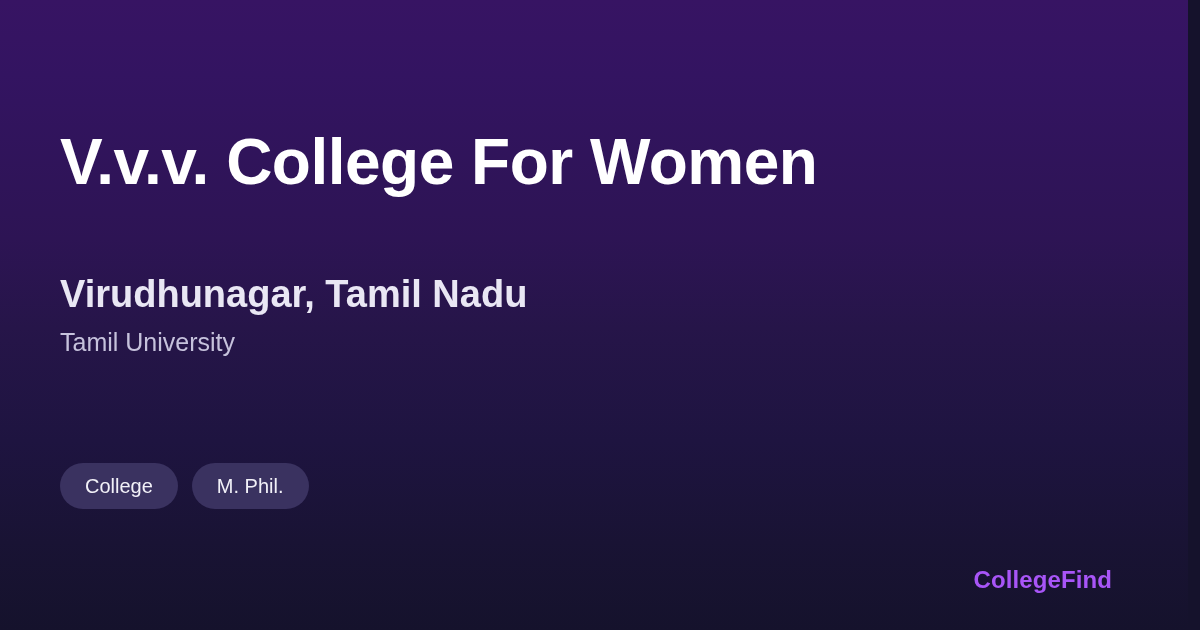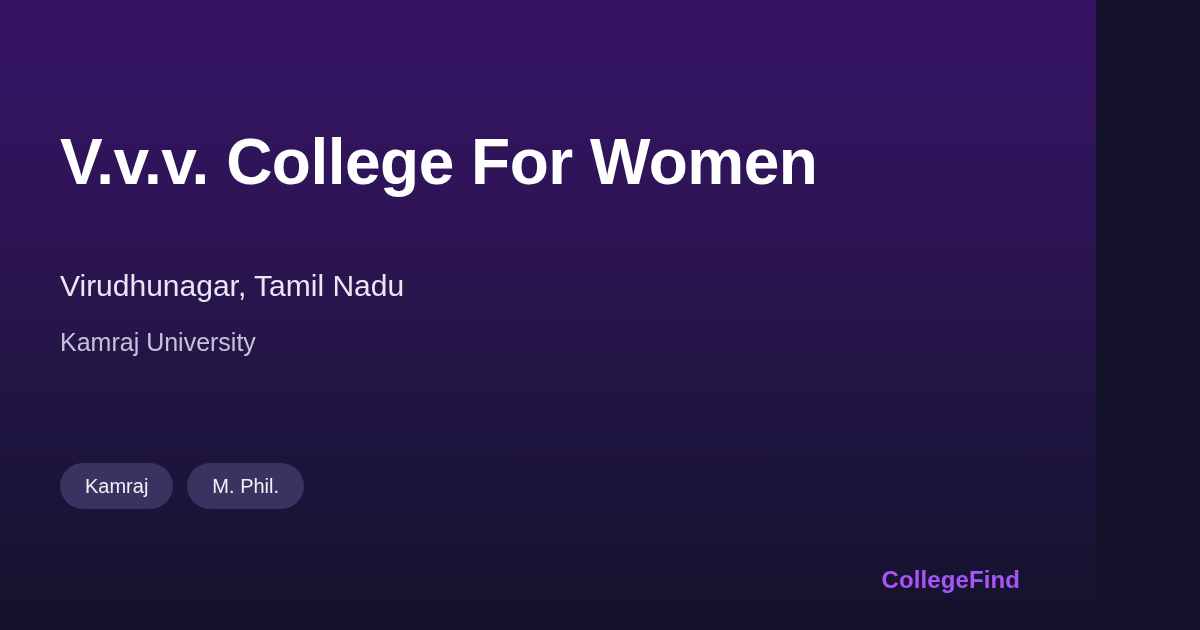--- a/index.html
+++ b/index.html
@@ -9,21 +9,21 @@
   body {
     width: 1200px;
     height: 630px;
     overflow: hidden;
     font-family: "Liberation Sans", sans-serif;
     background: #15122c;
   }
 
   .card {
     position: relative;
-    width: 1096px;
+    width: 1188px;
     height: 630px;
     box-sizing: border-box;
     background: linear-gradient(180deg,
         #371463 0%,
         #331461 12%,
         #2d1454 38%,
         #261549 52%,
         #1e1440 70%,
         #191334 86%,
         #15122c 100%);
@@ -47,24 +47,24 @@
     line-height: 70px;
     font-weight: bold;
     color: #ffffff;
     letter-spacing: -0.5px;
     white-space: nowrap;
   }
 
   .location-line {
     position: absolute;
     left: 0;
-    top: 268px;
-    font-size: 30px;
+    top: 276px;
+    font-size: 38px;
     line-height: 36px;
-    font-weight: normal;
+    font-weight: bold;
     color: #e9e7f4;
     white-space: nowrap;
   }
 
   .university-line {
     position: absolute;
     left: 0;
     top: 327px;
     font-size: 25px;
     line-height: 30px;
@@ -113,23 +113,23 @@
 </head>
 <body>
 
 <div class="card">
   <div class="content">
 
     <h1 class="college-title">V.v.v. College For Women</h1>
 
     <div class="location-line">Virudhunagar, Tamil Nadu</div>
 
-    <div class="university-line">Kamraj University</div>
+    <div class="university-line">Tamil University</div>
 
     <div class="tag-row">
-      <span class="tag-pill">Kamraj</span>
+      <span class="tag-pill">College</span>
       <span class="tag-pill">M. Phil.</span>
     </div>
 
     <div class="brand">CollegeFind</div>
 
   </div>
 </div>
 
 </body></html>

